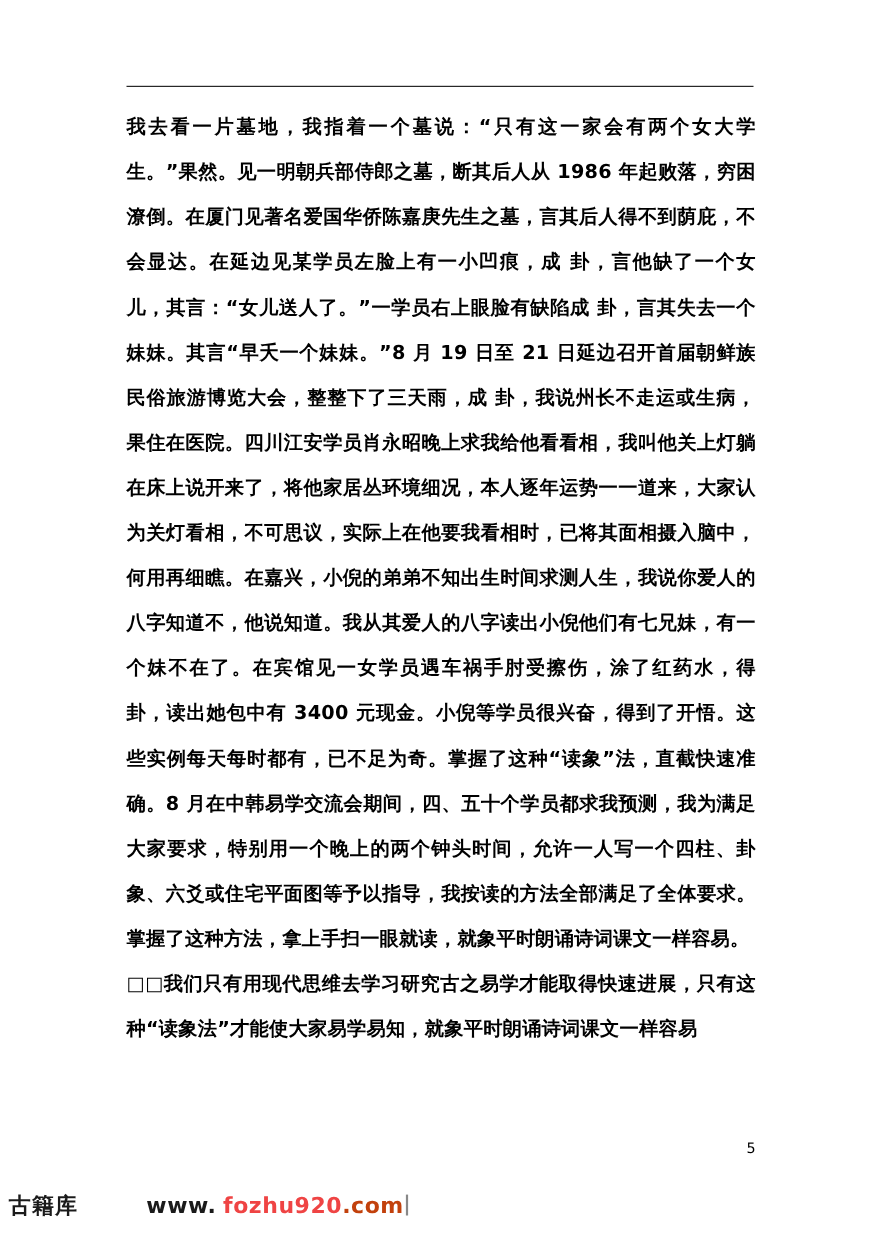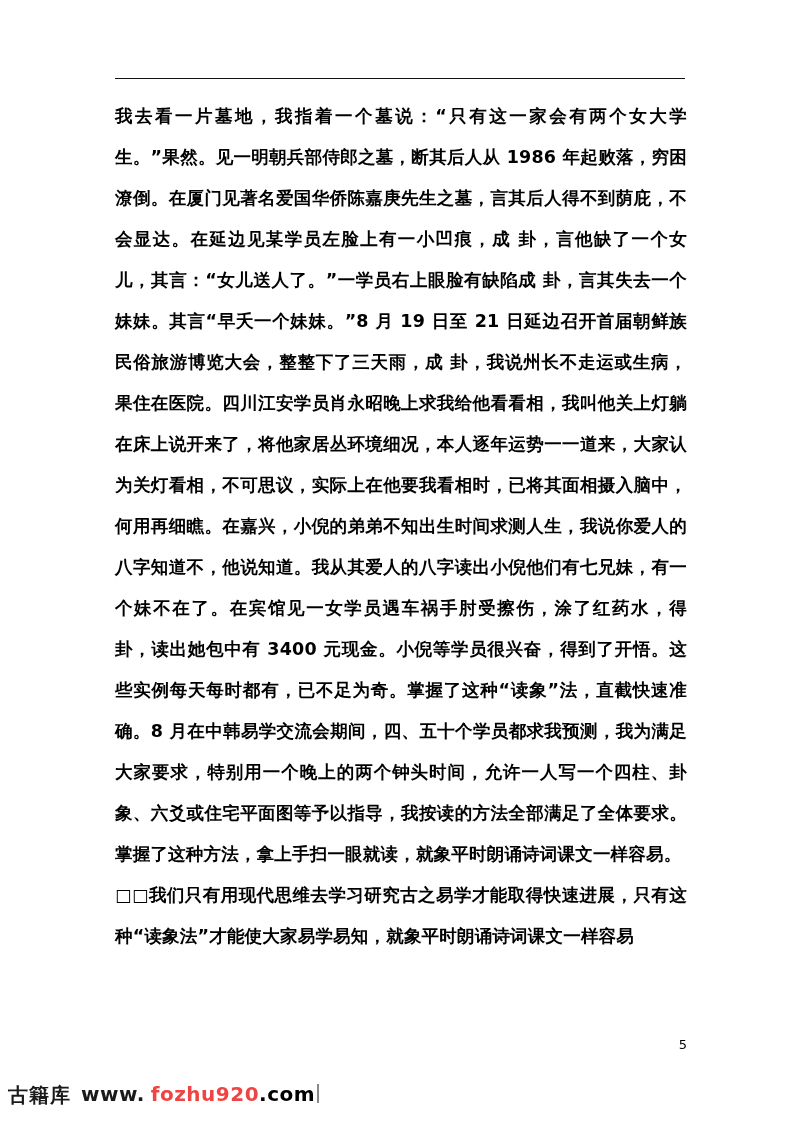--- a/index.html
+++ b/index.html
@@ -58,48 +58,51 @@
     font-family: "DejaVu Sans", "Liberation Sans", sans-serif;
     font-size: 13px;
     color: #000000;
     font-weight: normal;
   }
   .footer {
     position: absolute;
     left: 8px;
     top: 1082px;
     display: flex;
+    align-items: center;
     height: 28px;
+    gap: 28px;
   }
   .footer-brand {
     font-family: "DejaVu Sans", "Liberation Sans", sans-serif;
     font-size: 20px;
     font-weight: bold;
     color: #1a1a1a;
     letter-spacing: 1px;
   }
   .footer-url {
     font-family: "DejaVu Sans", "Liberation Sans", sans-serif;
     font-size: 20px;
     font-weight: bold;
     color: #1a1a1a;
     letter-spacing: 0.5px;
     margin-left: 10px;
     display: flex;
     align-items: baseline;
   }
   .footer-url .www {
     color: #1a1a1a;
+    margin-left: 24px;
   }
   .footer-url .domain-red {
     color: #ef4444;
     margin-left: 6px;
   }
   .footer-url .tld {
-    color: #000000;
+    color: #c2410c;
   }
   .footer-cursor {
     display: inline-block;
     width: 2px;
     height: 19px;
     background: #888888;
     margin-left: 2px;
     position: relative;
     top: 2px;
   }

